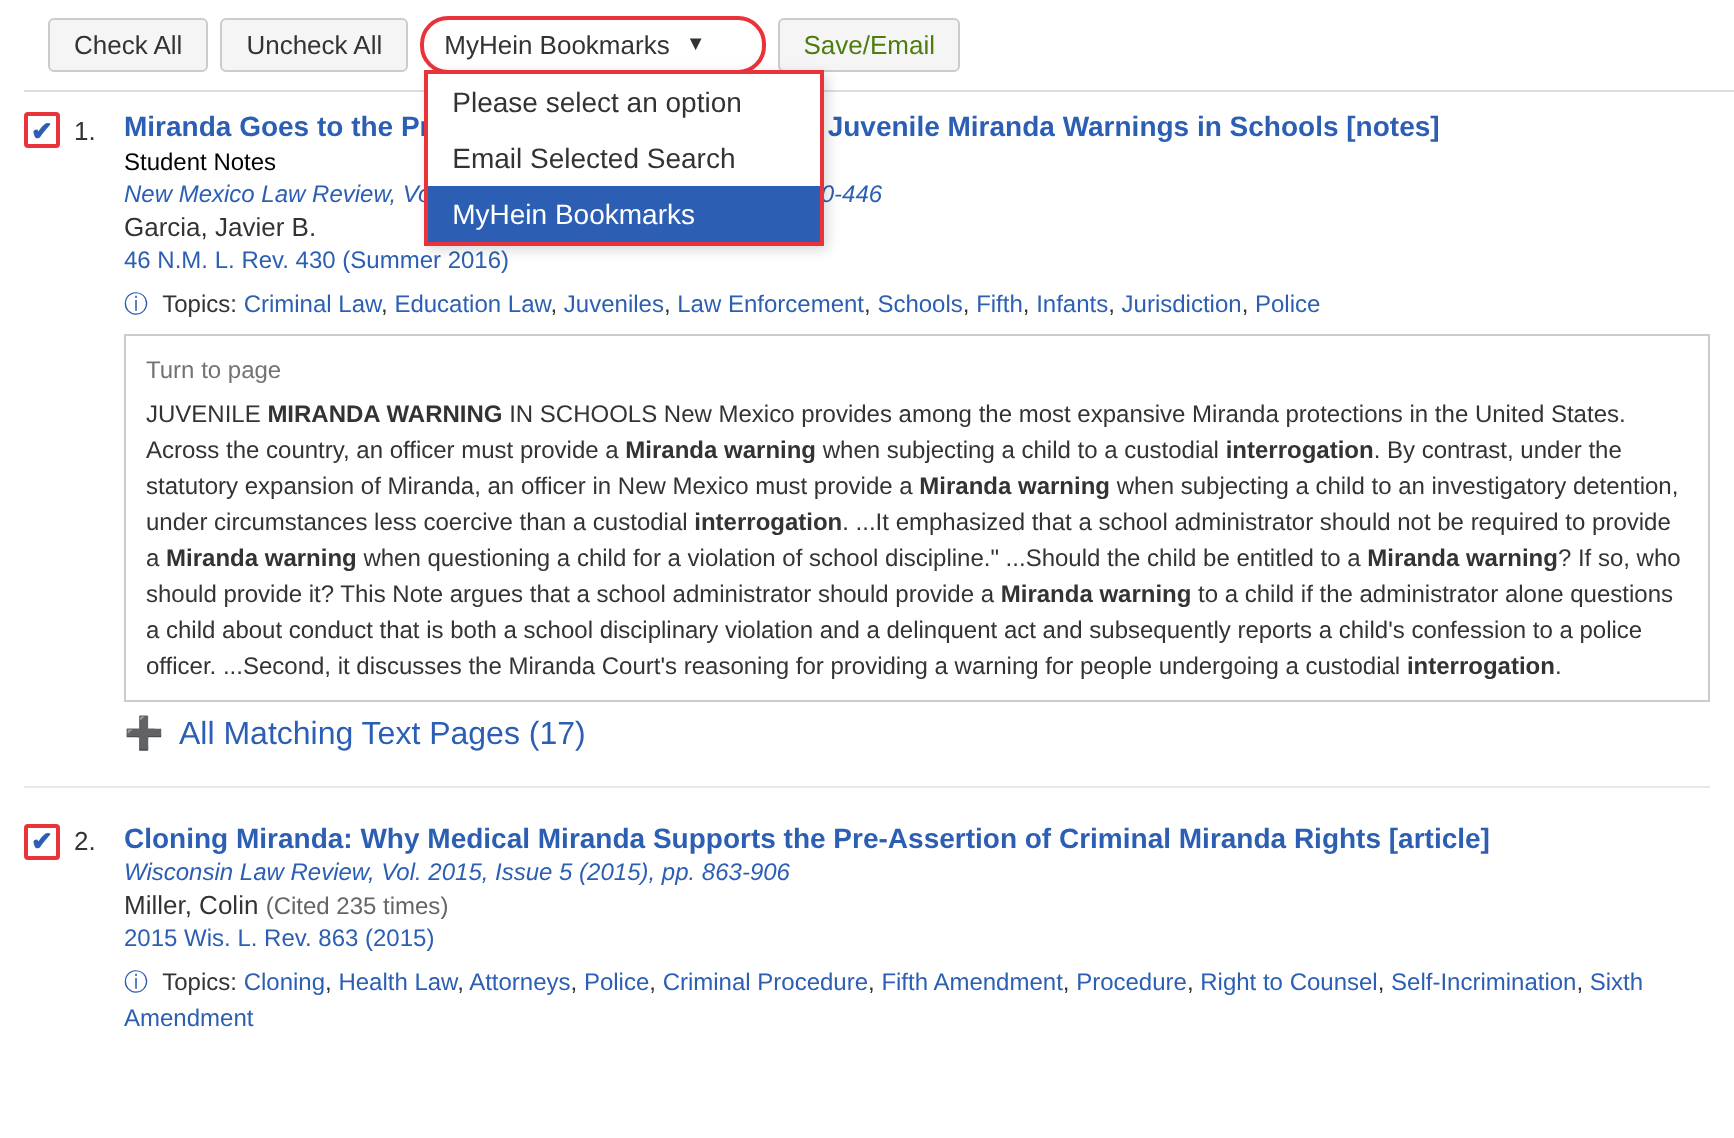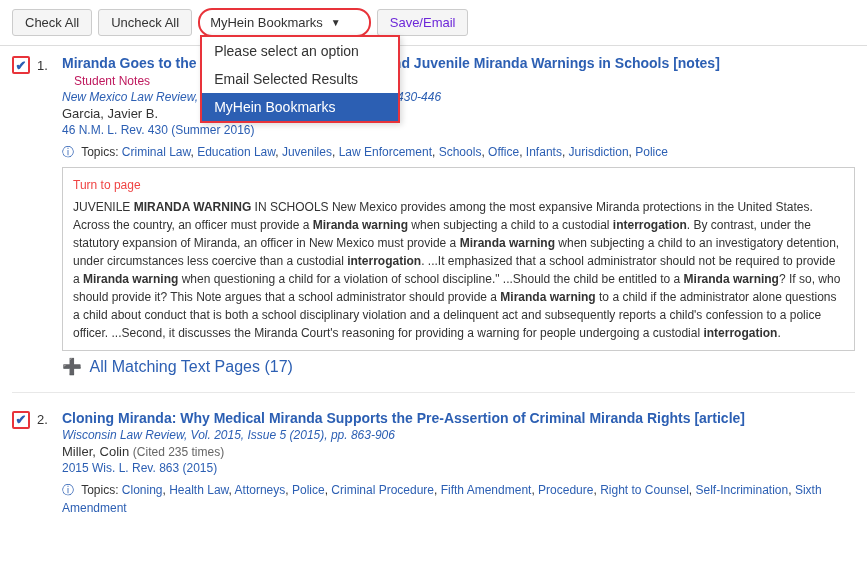--- a/index.html
+++ b/index.html
@@ -13,20 +13,21 @@
       overflow-x: hidden;
     }
 
     
     .toolbar {
       display: flex;
       align-items: center;
       padding: 8px 12px;
       gap: 6px;
       border-bottom: 1px solid #ddd;
+      margin-left: 12px;
     }
     .toolbar-btn {
       padding: 5px 12px;
       border: 1px solid #ccc;
       background: #f5f5f5;
       border-radius: 3px;
       cursor: pointer;
       font-size: 13px;
       color: #333;
     }
@@ -58,21 +59,21 @@
       color: #fff;
     }
 
     .save-email-btn {
       padding: 5px 12px;
       border: 1px solid #ccc;
       background: #f5f5f5;
       border-radius: 3px;
       cursor: pointer;
       font-size: 13px;
-      color: #6d28d9;
+      color: #4d7c0f;
     }
 
     
     .results-list {
       padding: 8px 12px;
     }
 
     .result-item {
       display: flex;
       align-items: flex-start;
@@ -128,23 +129,22 @@
       font-weight: bold;
       color: #2c5fb3;
       text-decoration: none;
       cursor: pointer;
       line-height: 1.4;
       margin-bottom: 2px;
     }
 
     .result-type {
       font-size: 12px;
-      color: #be185d;
+      color: #000000;
       margin-bottom: 2px;
-      margin-left: 12px;
     }
 
     .result-journal {
       font-size: 12px;
       color: #2c5fb3;
       font-style: italic;
       margin-bottom: 2px;
     }
 
     .result-author {
@@ -177,21 +177,21 @@
     .turn-to-page-box {
       border: 1px solid #ccc;
       padding: 8px 10px;
       margin-bottom: 6px;
       font-size: 12px;
       line-height: 1.5;
       color: #333;
       background: #fff;
     }
     .turn-to-page-link {
-      color: #ef4444;
+      color: #737373;
       cursor: pointer;
       text-decoration: none;
       font-size: 12px;
       display: block;
       margin-bottom: 4px;
     }
 
     .matching-pages {
       font-size: 16px;
       color: #333;
@@ -222,21 +222,21 @@
 
   <div class="dropdown-wrapper" style="position:relative;">
     <div style="border: 2px solid #e8333a; border-radius:14px; background:#fff; display:inline-block; position:relative;">
       <div style="padding: 5px 28px 5px 10px; font-size:13px; cursor:pointer; min-width:160px; display:flex; align-items:center; justify-content:space-between;">
         <span>MyHein Bookmarks</span>
         <span style="margin-left:8px; font-size:10px;">▼</span>
       </div>
       
       <div class="dropdown-menu">
         <div class="dropdown-menu-item">Please select an option</div>
-        <div class="dropdown-menu-item">Email Selected Results</div>
+        <div class="dropdown-menu-item">Email Selected Search</div>
         <div class="dropdown-menu-item active">MyHein Bookmarks</div>
       </div>
     </div>
   </div>
 
   <button class="save-email-btn">Save/Email</button>
 </div>
 
 <div class="results-list">
 
@@ -257,21 +257,21 @@
       <div class="result-citation">46 N.M. L. Rev. 430 (Summer 2016)</div>
 
       <div class="result-topics">
         <span class="topics-icon">ⓘ</span>
         <span>Topics: </span>
         <a class="topic-link">Criminal Law</a>, 
         <a class="topic-link">Education Law</a>, 
         <a class="topic-link">Juveniles</a>, 
         <a class="topic-link">Law Enforcement</a>, 
         <a class="topic-link">Schools</a>, 
-        <a class="topic-link">Office</a>, 
+        <a class="topic-link">Fifth</a>, 
         <a class="topic-link">Infants</a>, 
         <a class="topic-link">Jurisdiction</a>, 
         <a class="topic-link">Police</a>
       </div>
 
       <div class="turn-to-page-box">
         <a class="turn-to-page-link">Turn to page</a>
         <span>JUVENILE <strong>MIRANDA WARNING</strong> IN SCHOOLS New Mexico provides among the most expansive Miranda protections in the United States. Across the country, an officer must provide a <strong>Miranda warning</strong> when subjecting a child to a custodial <strong>interrogation</strong>. By contrast, under the statutory expansion of Miranda, an officer in New Mexico must provide a <strong>Miranda warning</strong> when subjecting a child to an investigatory detention, under circumstances less coercive than a custodial <strong>interrogation</strong>. ...It emphasized that a school administrator should not be required to provide a <strong>Miranda warning</strong> when questioning a child for a violation of school discipline." ...Should the child be entitled to a <strong>Miranda warning</strong>? If so, who should provide it? This Note argues that a school administrator should provide a <strong>Miranda warning</strong> to a child if the administrator alone questions a child about conduct that is both a school disciplinary violation and a delinquent act and subsequently reports a child's confession to a police officer. ...Second, it discusses the Miranda Court's reasoning for providing a warning for people undergoing a custodial <strong>interrogation</strong>.</span>
       </div>
 

